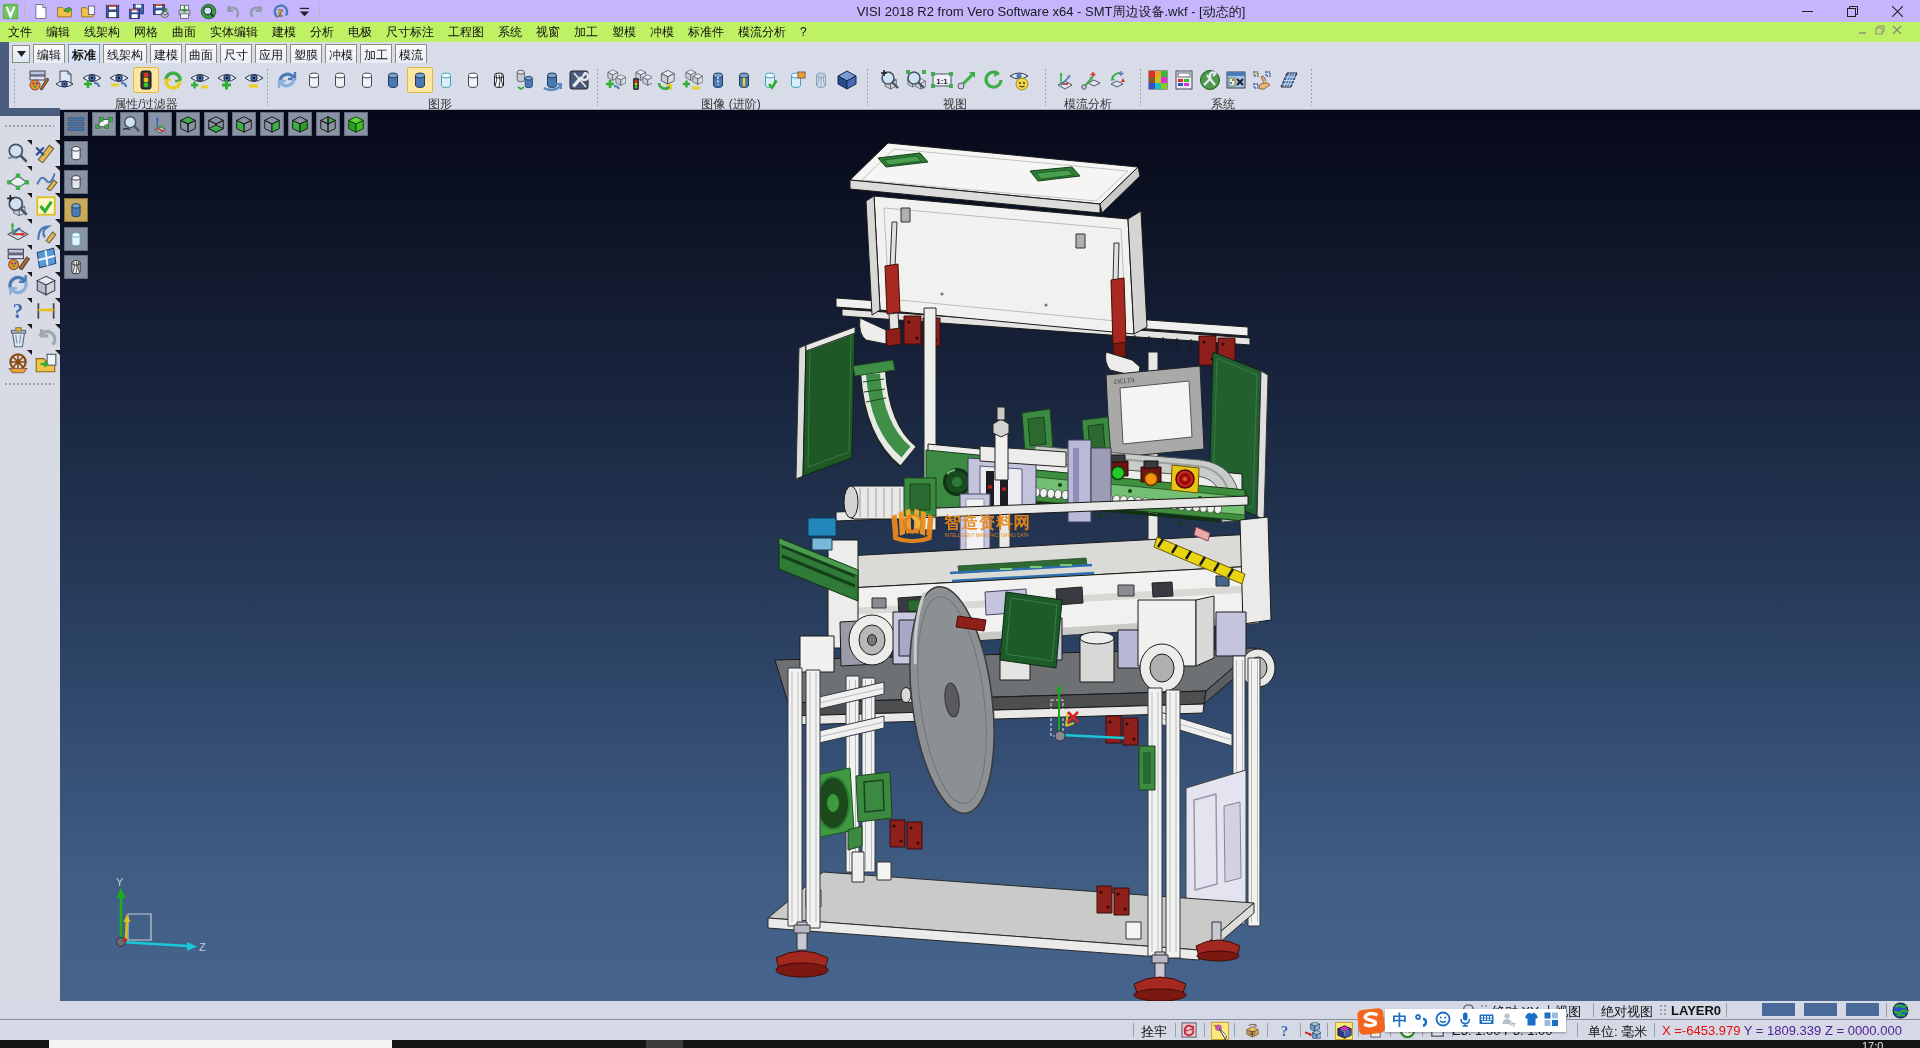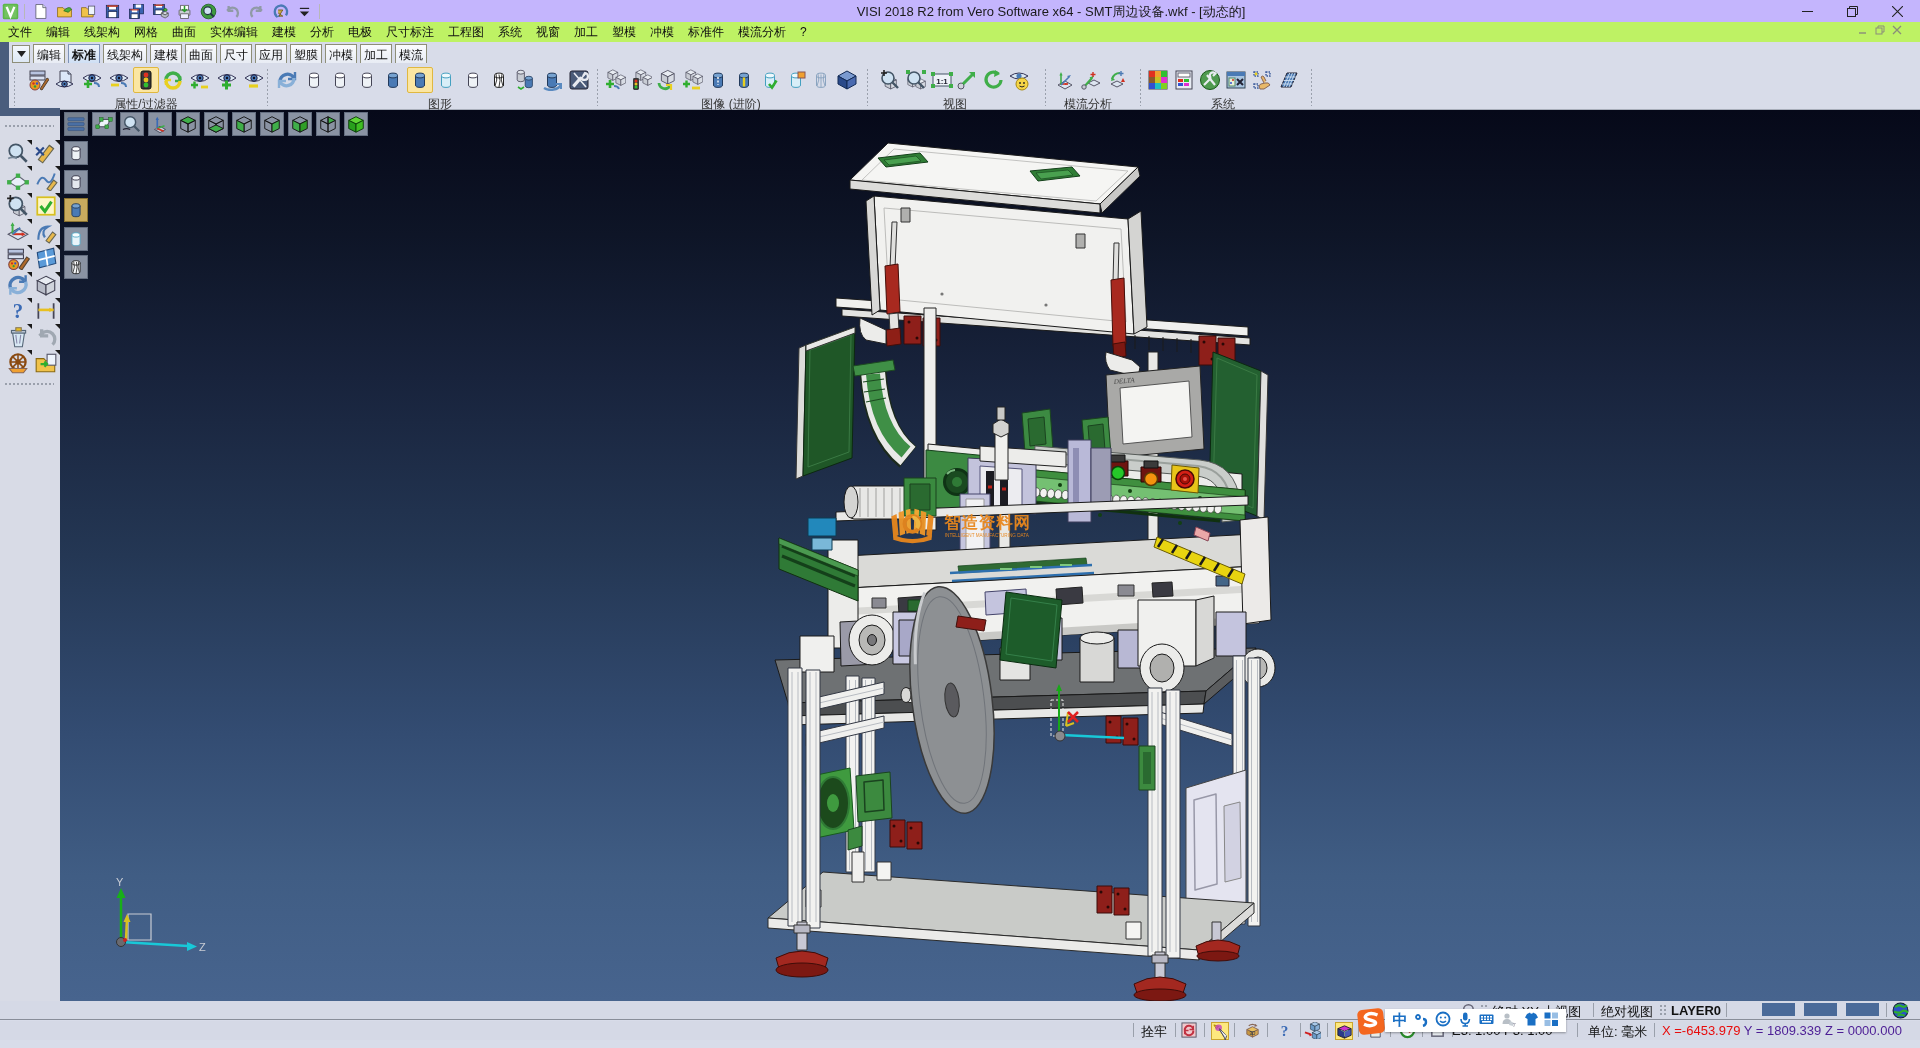--- a/index.html
+++ b/index.html
@@ -1366,20 +1366,25 @@
           <path d="M3 7 h12" stroke="#667" stroke-width="1.4"></path>
         </svg></div>
       <div class="ssep" style="left:1452px"></div>
       <div class="stext" style="left:1452px">E3: 1.00 P3: 1.00</div>
       <div class="ssep" style="left:1577px"></div>
       <div class="stext" style="left:1588px">单位: 毫米</div>
       <div class="ssep" style="left:1654px"></div>
       <div class="stext" style="left:1662px;color:#e80c0c">X =-6453.979<span style="color:#4c1d95"> Y = 1809.339 Z = 0000.000</span></div>
     </div>
 
+  <div id="taskbar">
+    <div id="tb-white"></div>
+    <div id="tb-gray"></div>
+    <div id="tb-clock">17:0</div>
+  </div>
 
   <div id="ime">
       <div class="slogo"><svg viewBox="0 0 30 28">
           <rect x="1" y="2" width="26" height="25" rx="5" fill="#f4661e" transform="rotate(-6 14 14)"></rect>
           <path d="M20.5 8 q-7 -3 -11 0 q-3 2.6 1 4.2 l6 2 q4 1.6 .5 3.6 q-4.5 2 -10 -.5" fill="none" stroke="#fff" stroke-width="3.4"></path>
         </svg></div>
       <div class="bar">
         <span><svg viewBox="0 0 16 16">
             <text x="8" y="13.5" font-size="15" font-weight="bold" text-anchor="middle" fill="#1a6fc4">中</text>
           </svg></span>

